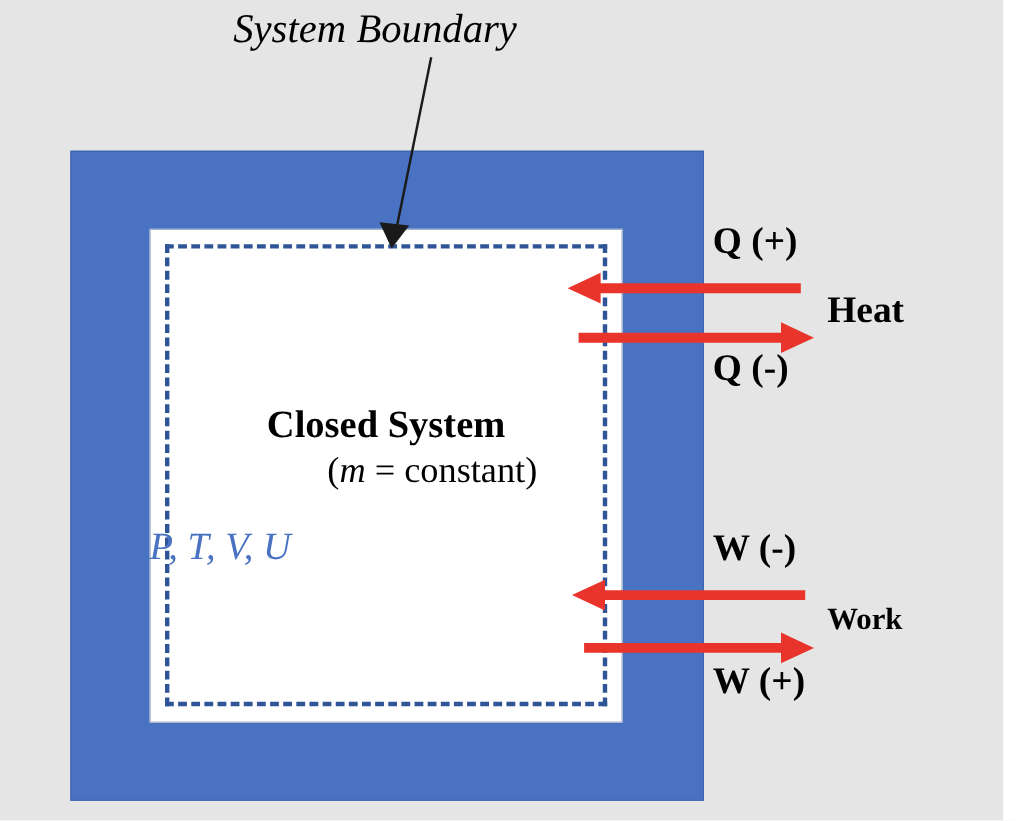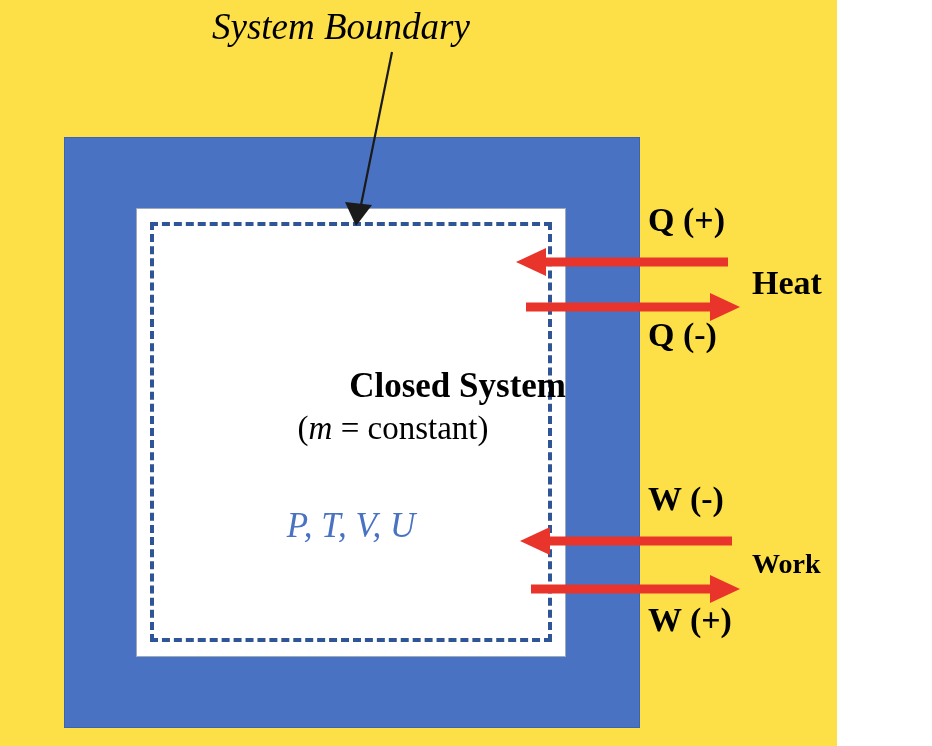--- a/index.html
+++ b/index.html
@@ -6,23 +6,23 @@
     margin: 0;
     padding: 0;
     background: #ffffff;
   }
   body {
     font-family: "Liberation Serif", "DejaVu Serif", serif;
     -webkit-font-smoothing: antialiased;
   }
   #canvas {
     position: relative;
-    width: 837px;
+    width: 912px;
     height: 746px;
-    background: #fde047;
+    background: #e5e5e5;
     overflow: hidden;
   }
 
   
   .surroundings-block {
     position: absolute;
     left: 64px;
     top: 137px;
     width: 576px;
     height: 591px;
@@ -75,41 +75,40 @@
   #surroundings-label {
     left: 688px;
     top: 44px;
     font-size: 37px;
   }
 
   #closed-system-label {
     left: 136px;
     top: 368px;
     width: 430px;
-    text-align: right;
+    text-align: center;
     font-size: 35px;
     font-weight: 700;
   }
   #mass-constant-label {
     left: 136px;
     top: 412px;
     width: 430px;
     text-align: center;
     font-size: 33px;
     font-weight: 400;
     margin-left: 42px;
   }
   #mass-constant-label .var {
     font-style: italic;
   }
   #properties-label {
     left: 136px;
-    top: 508px;
+    top: 479px;
     width: 430px;
-    text-align: center;
     font-size: 35px;
     font-style: italic;
     color: #4A72C2;
   }
 
   #q-plus-label   { left: 648px; top: 203px; font-size: 34px; }
   #heat-label     { left: 752px; top: 266px; font-size: 34px; }
   #q-minus-label  { left: 648px; top: 318px; font-size: 34px; }
   #w-minus-label  { left: 648px; top: 482px; font-size: 34px; }
   #work-label     { left: 752px; top: 550px; font-size: 28px; }

